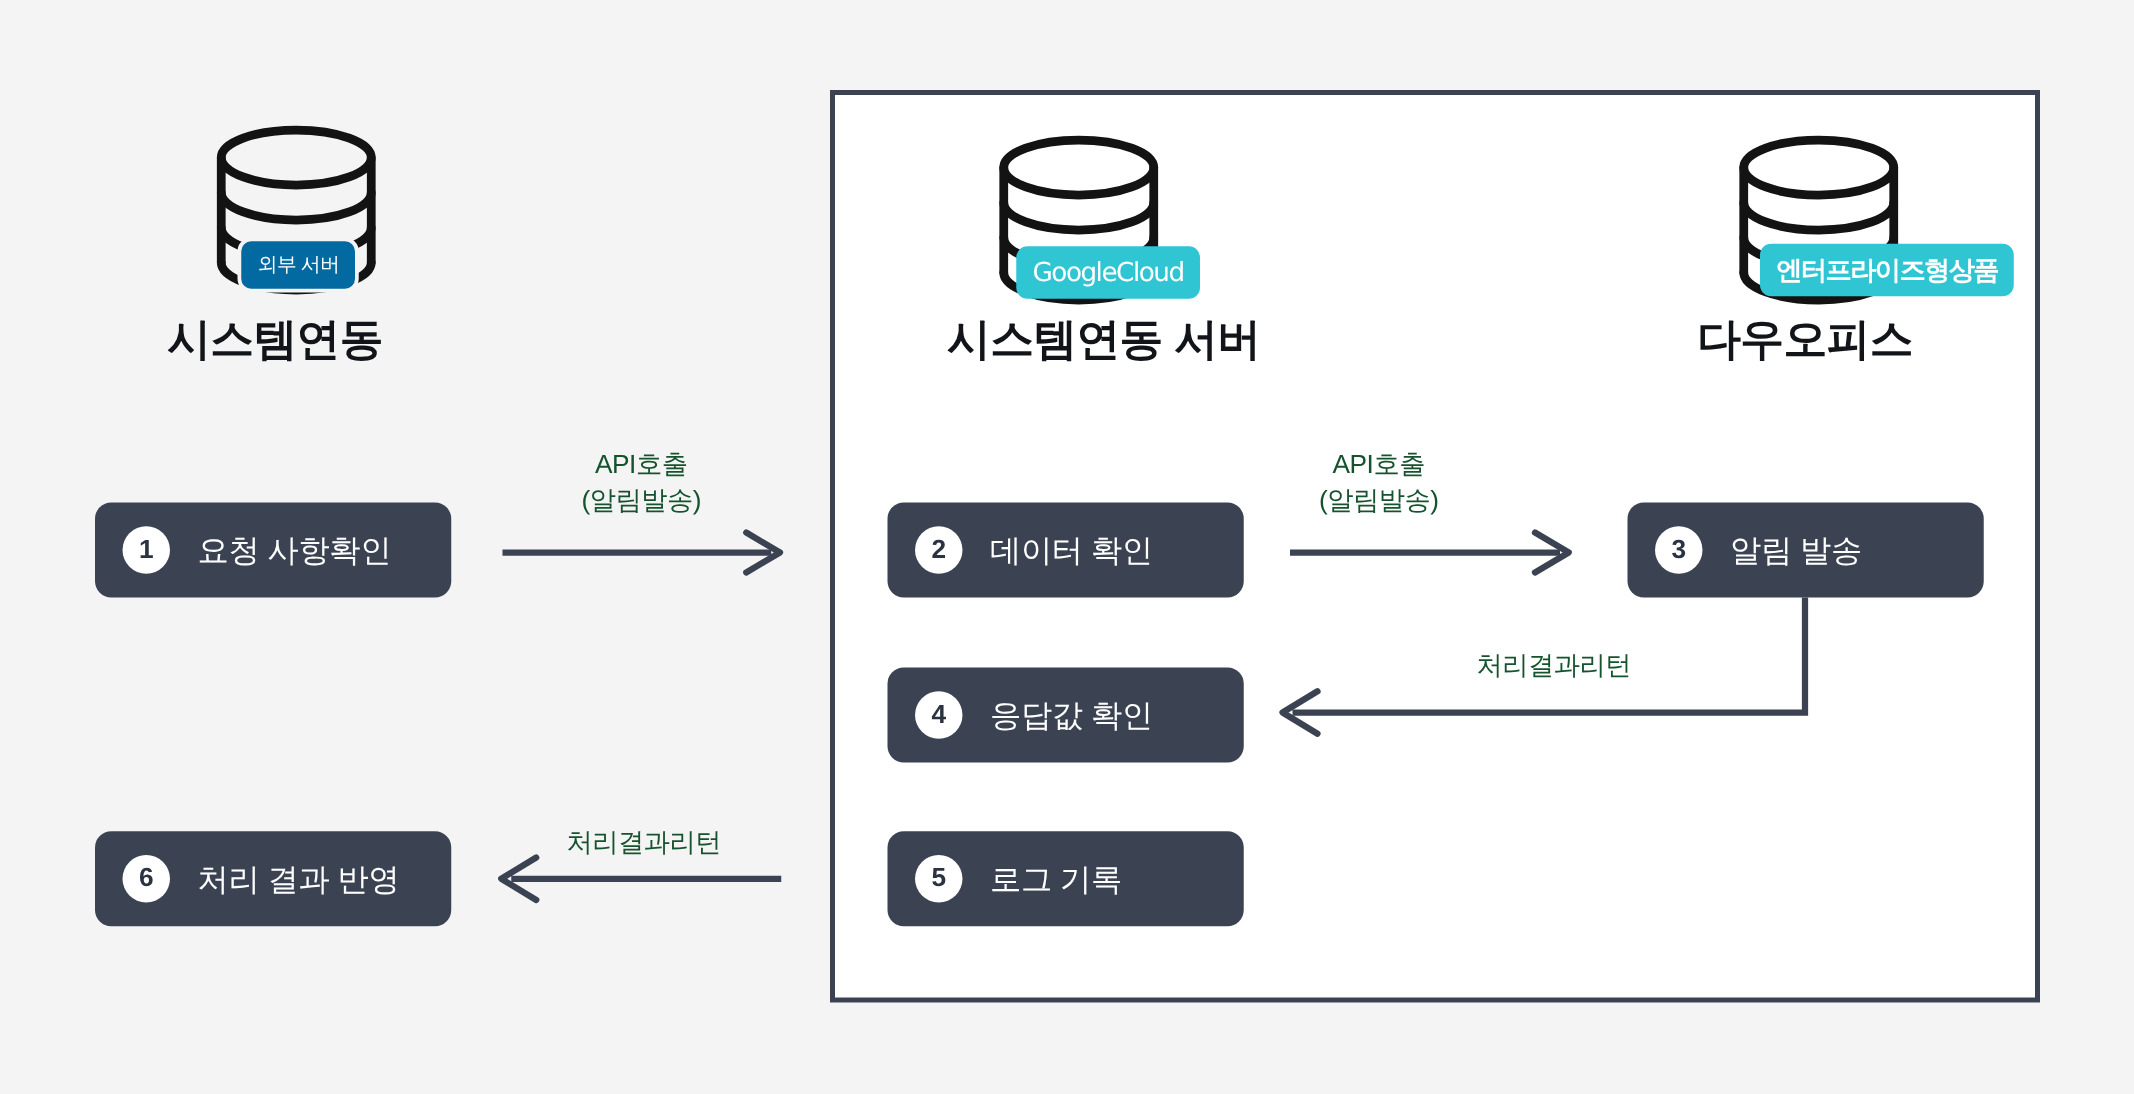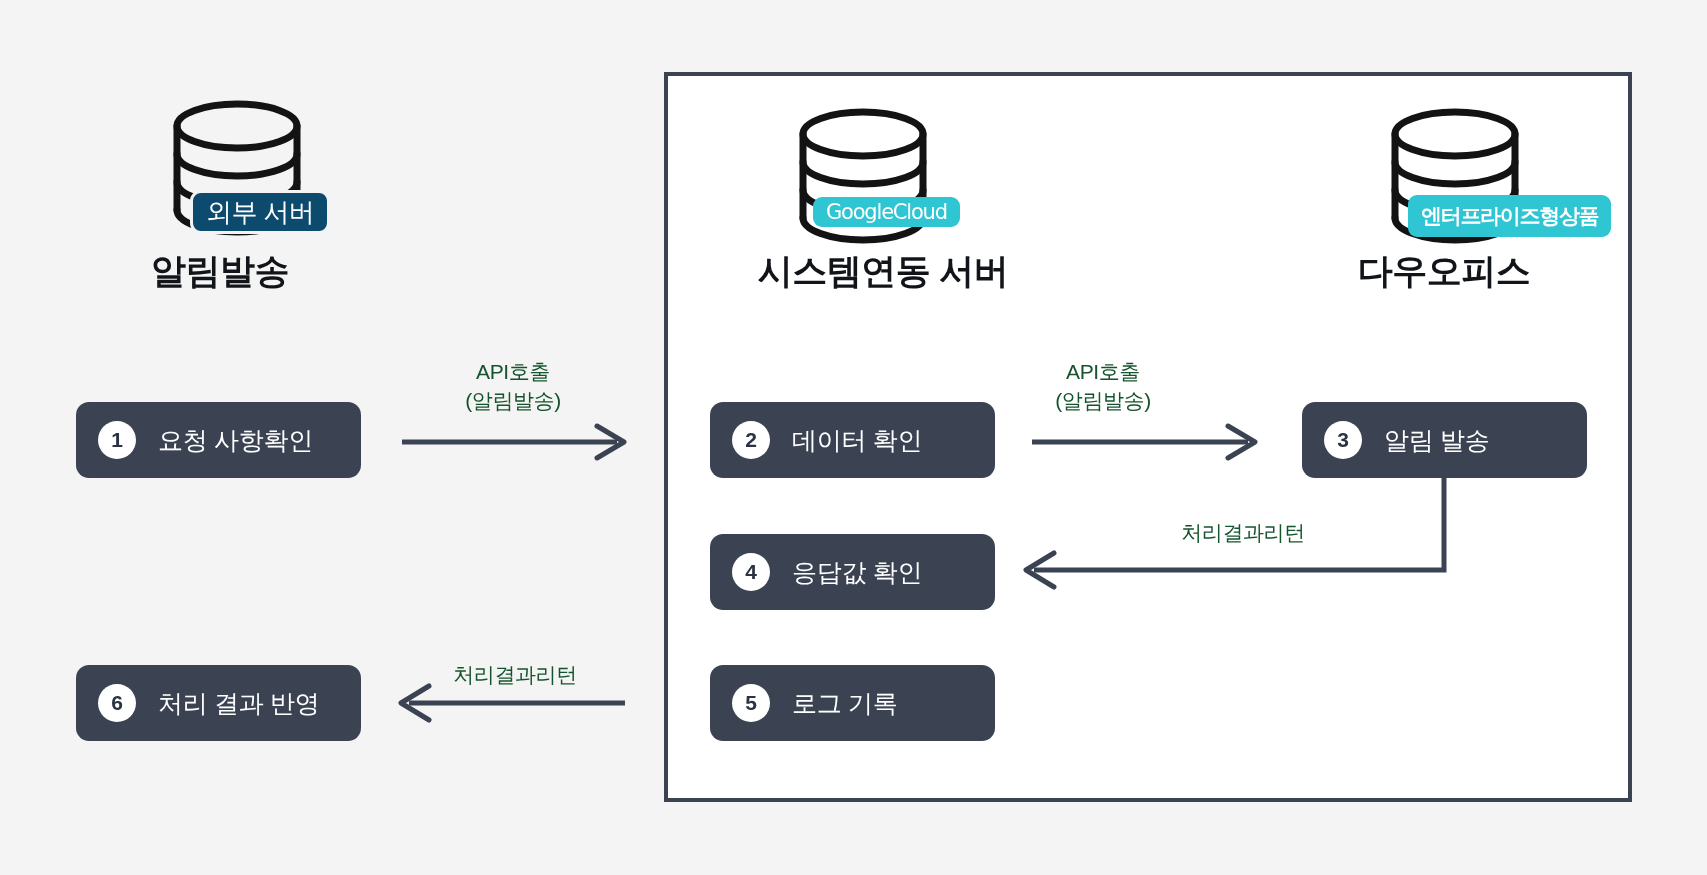--- a/index.html
+++ b/index.html
@@ -69,35 +69,35 @@
     display: flex;
     align-items: center;
     justify-content: center;
     white-space: nowrap;
     box-sizing: border-box;
     padding: 0 13px;
     height: 40px;
   }
   #badge-1 {
     left: 190px; top: 190px;
-    background: #0c4a6e;
+    background: #0369a1;
     border: 3px solid #f4f4f4;
     border-radius: 11px;
     height: 44px;
-    font-size: 26px;
+    font-size: 16px;
     font-weight: 500;
   }
   #badge-2 {
     left: 813px; top: 197px;
     background: #2fc5d2;
     font-family: "DejaVu Sans", sans-serif;
     font-size: 21px;
     font-weight: 500;
     letter-spacing: -1.2px;
-    height: 30px;
+    height: 42px;
   }
   #badge-3 {
     left: 1408px; top: 195px;
     background: #2fc5d2;
     font-size: 21px;
     letter-spacing: -1.3px;
     height: 42px;
   }
 
   
@@ -176,21 +176,21 @@
         <path d="M145 28 V112"></path>
         <path d="M25 112 a60 22 0 0 0 120 0"></path>
         <path d="M25 56 a60 22 0 0 0 120 0"></path>
         <path d="M25 84 a60 22 0 0 0 120 0"></path>
       </g>
     </svg>
   </div>
   <div class="badge" id="badge-1">
     <span>외부 서버</span>
   </div>
-  <div class="col-title" id="title-1">알림발송</div>
+  <div class="col-title" id="title-1">시스템연동</div>
 
   <div class="db-wrap" id="db-2">
     <svg viewBox="0 0 170 140" xmlns="http://www.w3.org/2000/svg">
       <g fill="none" stroke="#131313" stroke-width="7" stroke-linecap="round">
         <ellipse cx="85" cy="28" rx="60" ry="22"></ellipse>
         <path d="M25 28 V112"></path>
         <path d="M145 28 V112"></path>
         <path d="M25 112 a60 22 0 0 0 120 0"></path>
         <path d="M25 56 a60 22 0 0 0 120 0"></path>
         <path d="M25 84 a60 22 0 0 0 120 0"></path>

